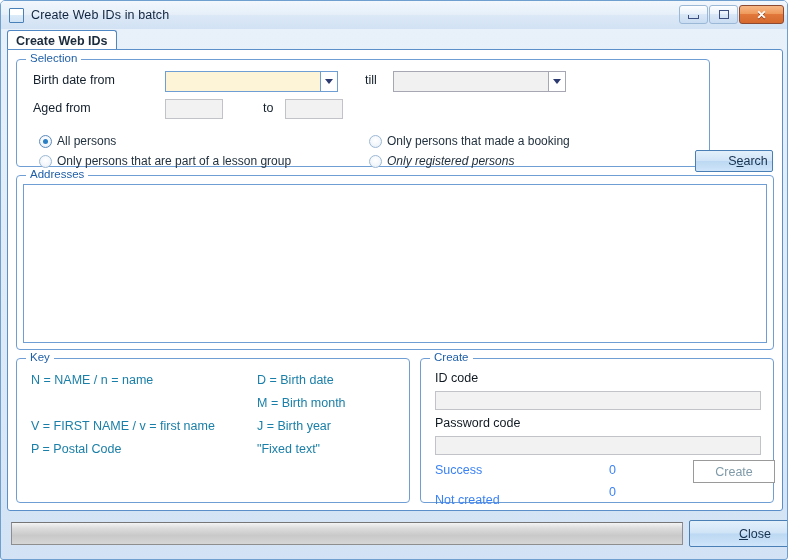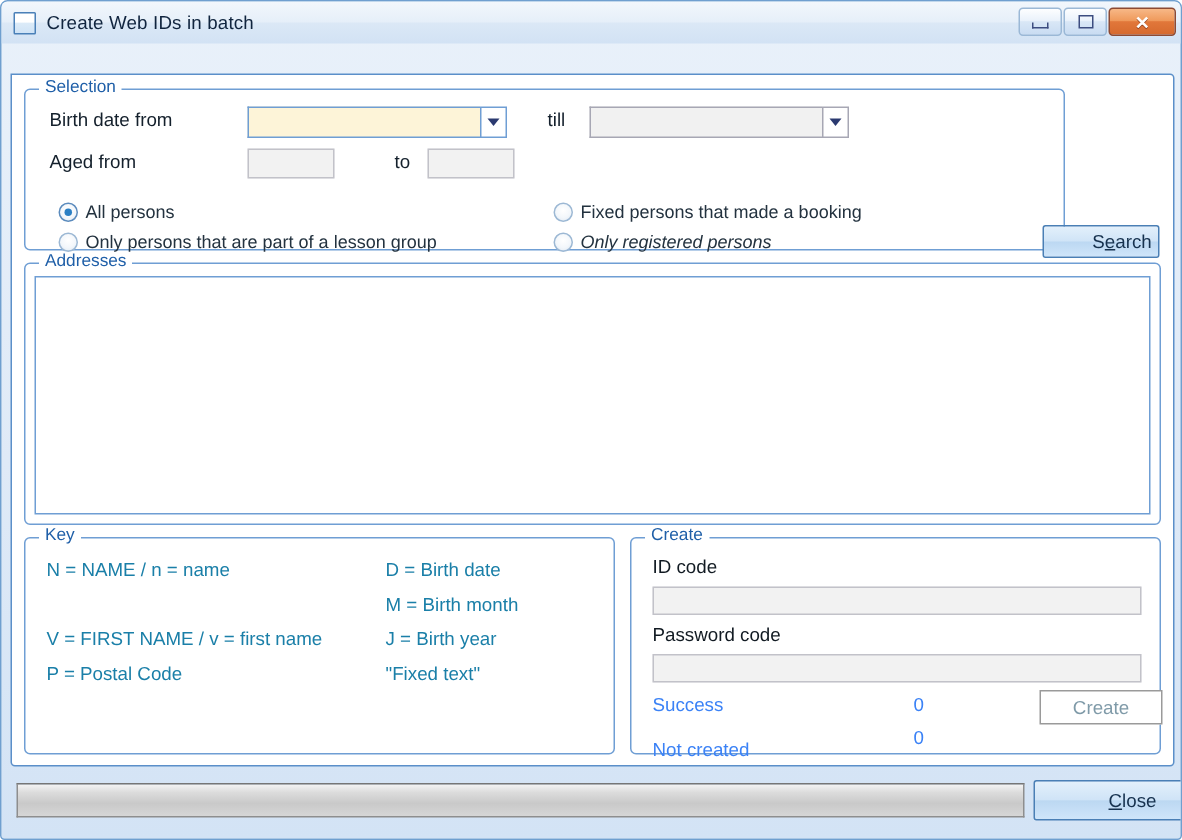--- a/index.html
+++ b/index.html
@@ -342,20 +342,23 @@
       </div>
       <div class="winbtn">
         <div class="glyph-max"></div>
       </div>
       <div class="winbtn close">
         <div class="glyph-close">✕</div>
       </div>
     </div>
   </div>
 
+  <div class="tabstrip">
+    <div class="tab">Create Web IDs</div>
+  </div>
 
   <div class="tabpage">
 
     <div class="group" id="grp-selection">
       <div class="legend">Selection</div>
 
       <div class="lbl" style="left:16px; top:13px;">Birth date from</div>
 
       <div class="combo focused" style="left:148px; top:11px; width:173px;">
         <div class="field"></div>
@@ -381,21 +384,21 @@
       <div class="radio checked" style="left:22px; top:74px;">
         <div class="dot"></div>
         <div class="rlabel">All persons</div>
       </div>
       <div class="radio" style="left:22px; top:94px;">
         <div class="dot"></div>
         <div class="rlabel">Only persons that are part of a lesson group</div>
       </div>
       <div class="radio" style="left:352px; top:74px;">
         <div class="dot"></div>
-        <div class="rlabel">Fixed persons that made a booking</div>
+        <div class="rlabel">Only persons that made a booking</div>
       </div>
       <div class="radio" style="left:352px; top:94px;font-style:italic;">
         <div class="dot"></div>
         <div class="rlabel">Only registered persons</div>
       </div>
 
       <div class="btn-primary" style="left:678px; top:90px; width:78px; height:22px;">
         <span><span>S</span><span class="u">e</span><span>arch</span></span>
       </div>
     </div>

